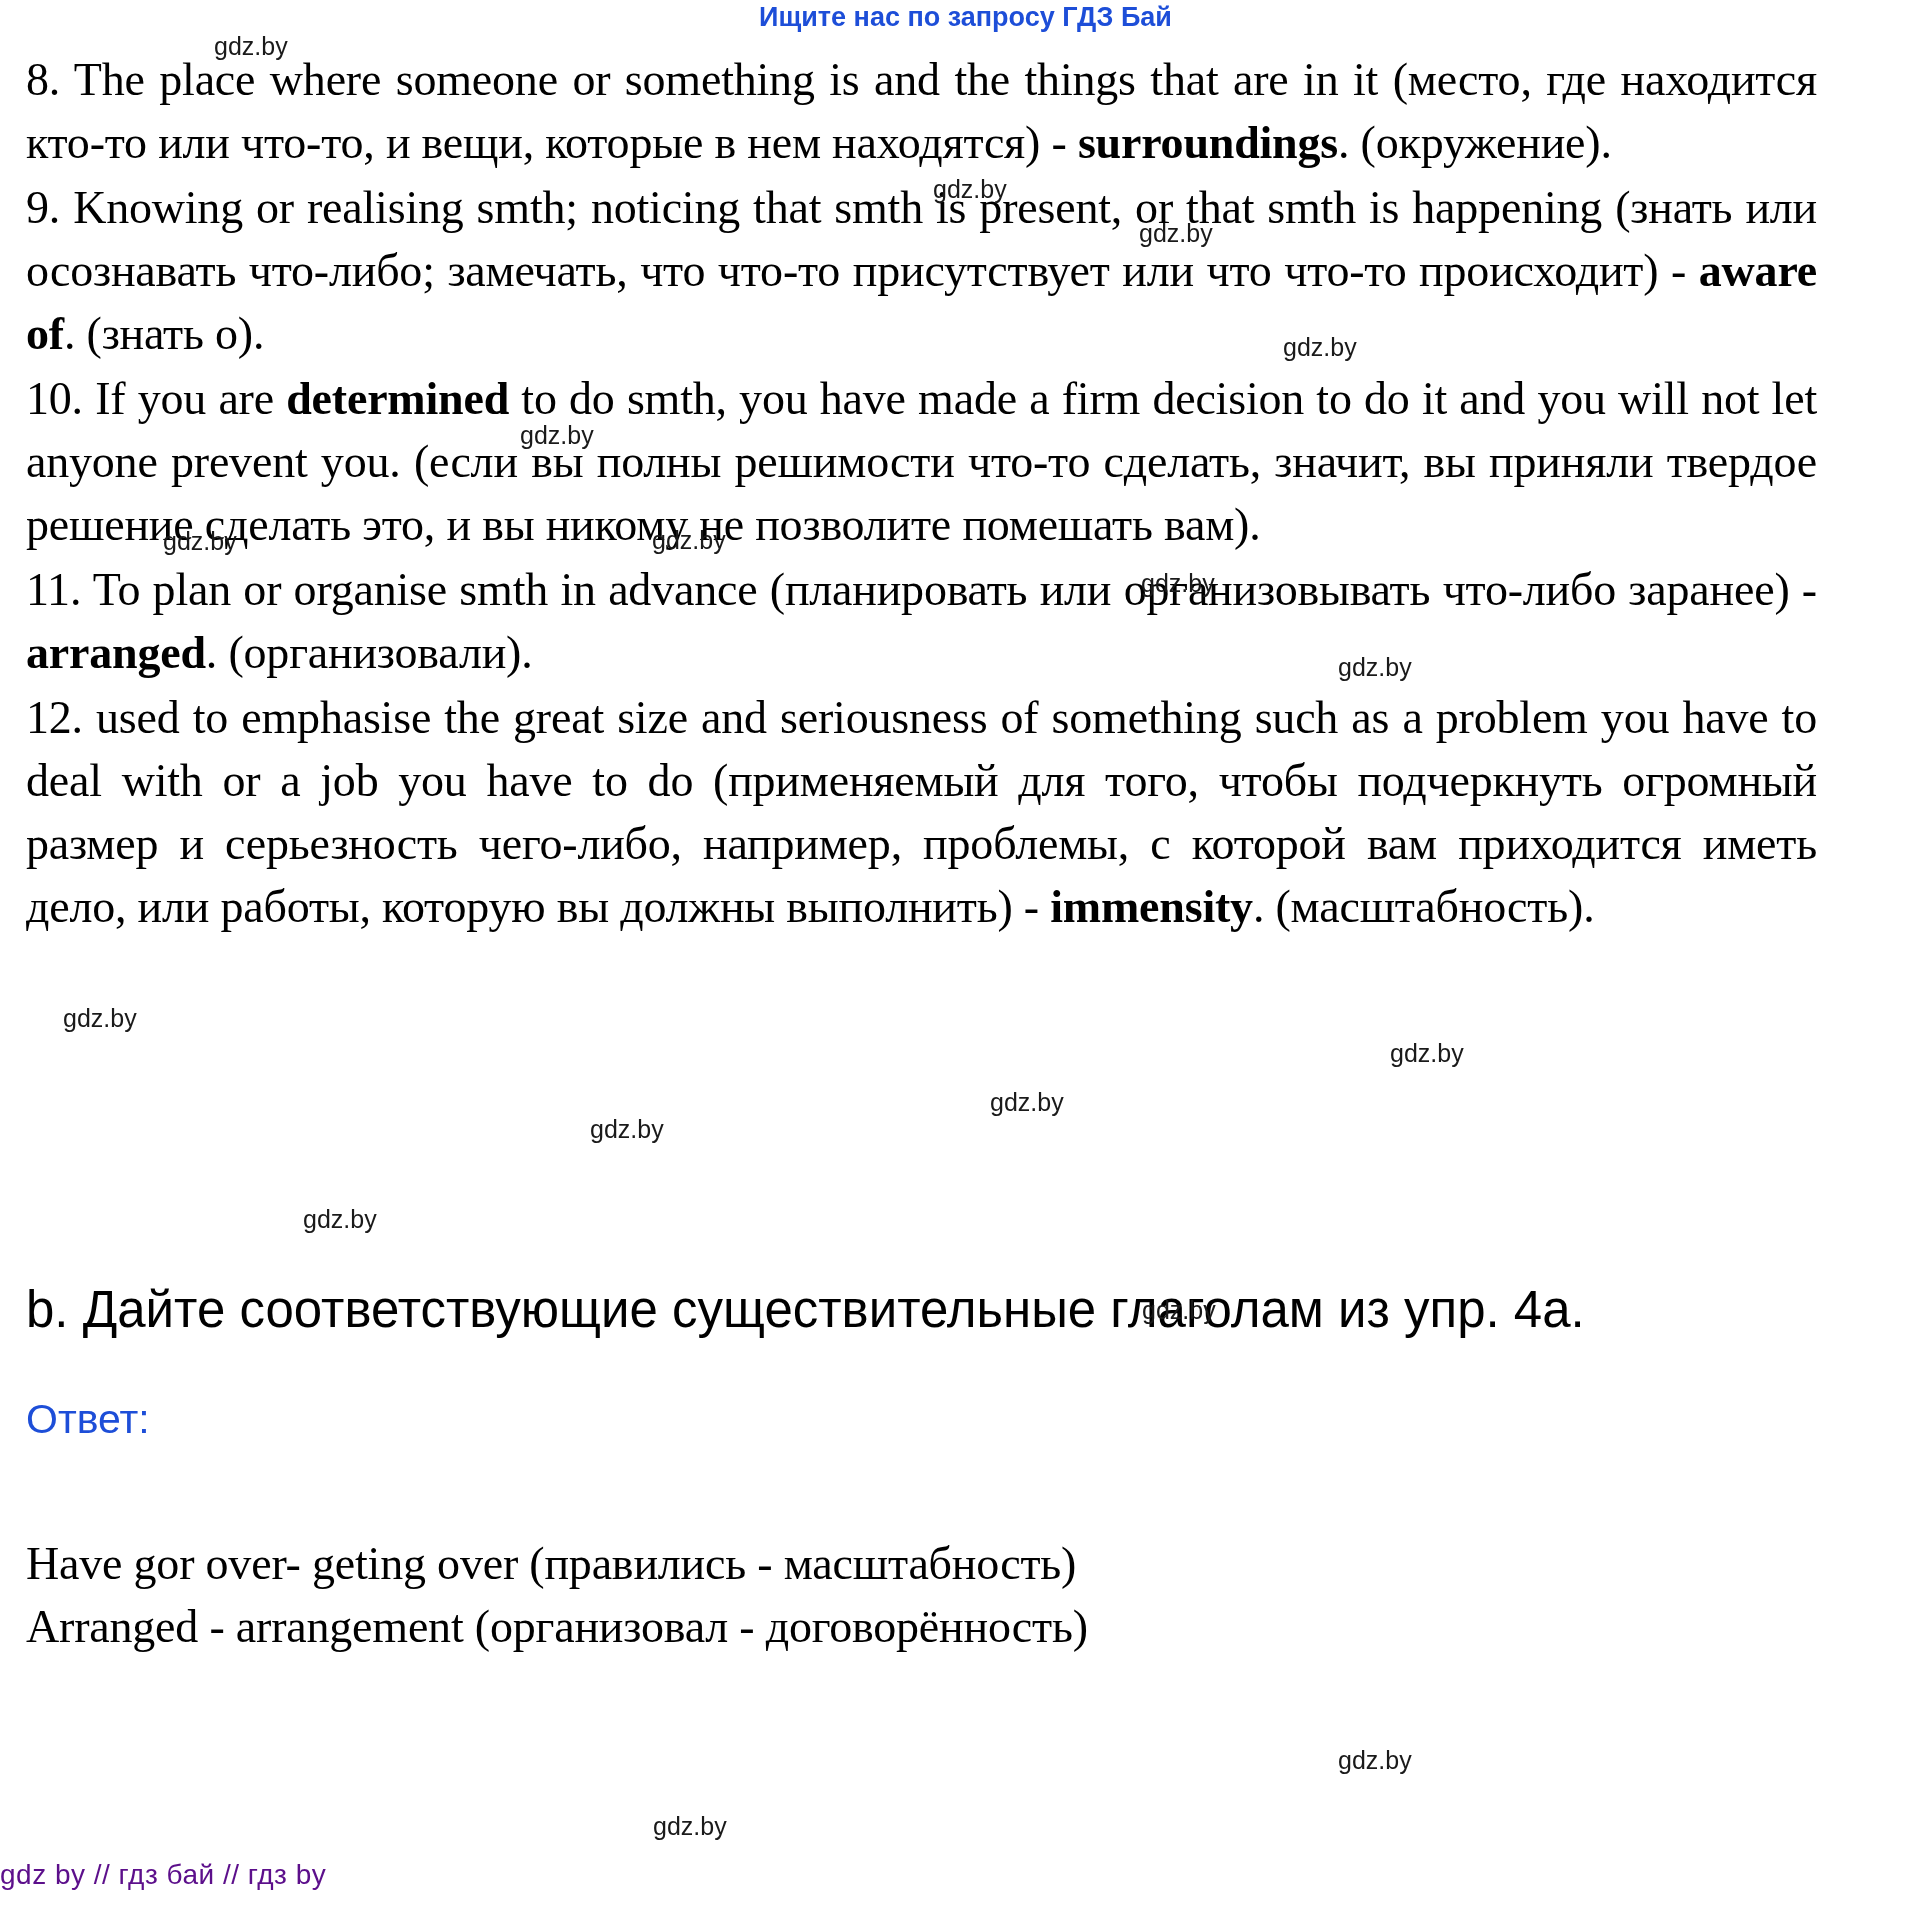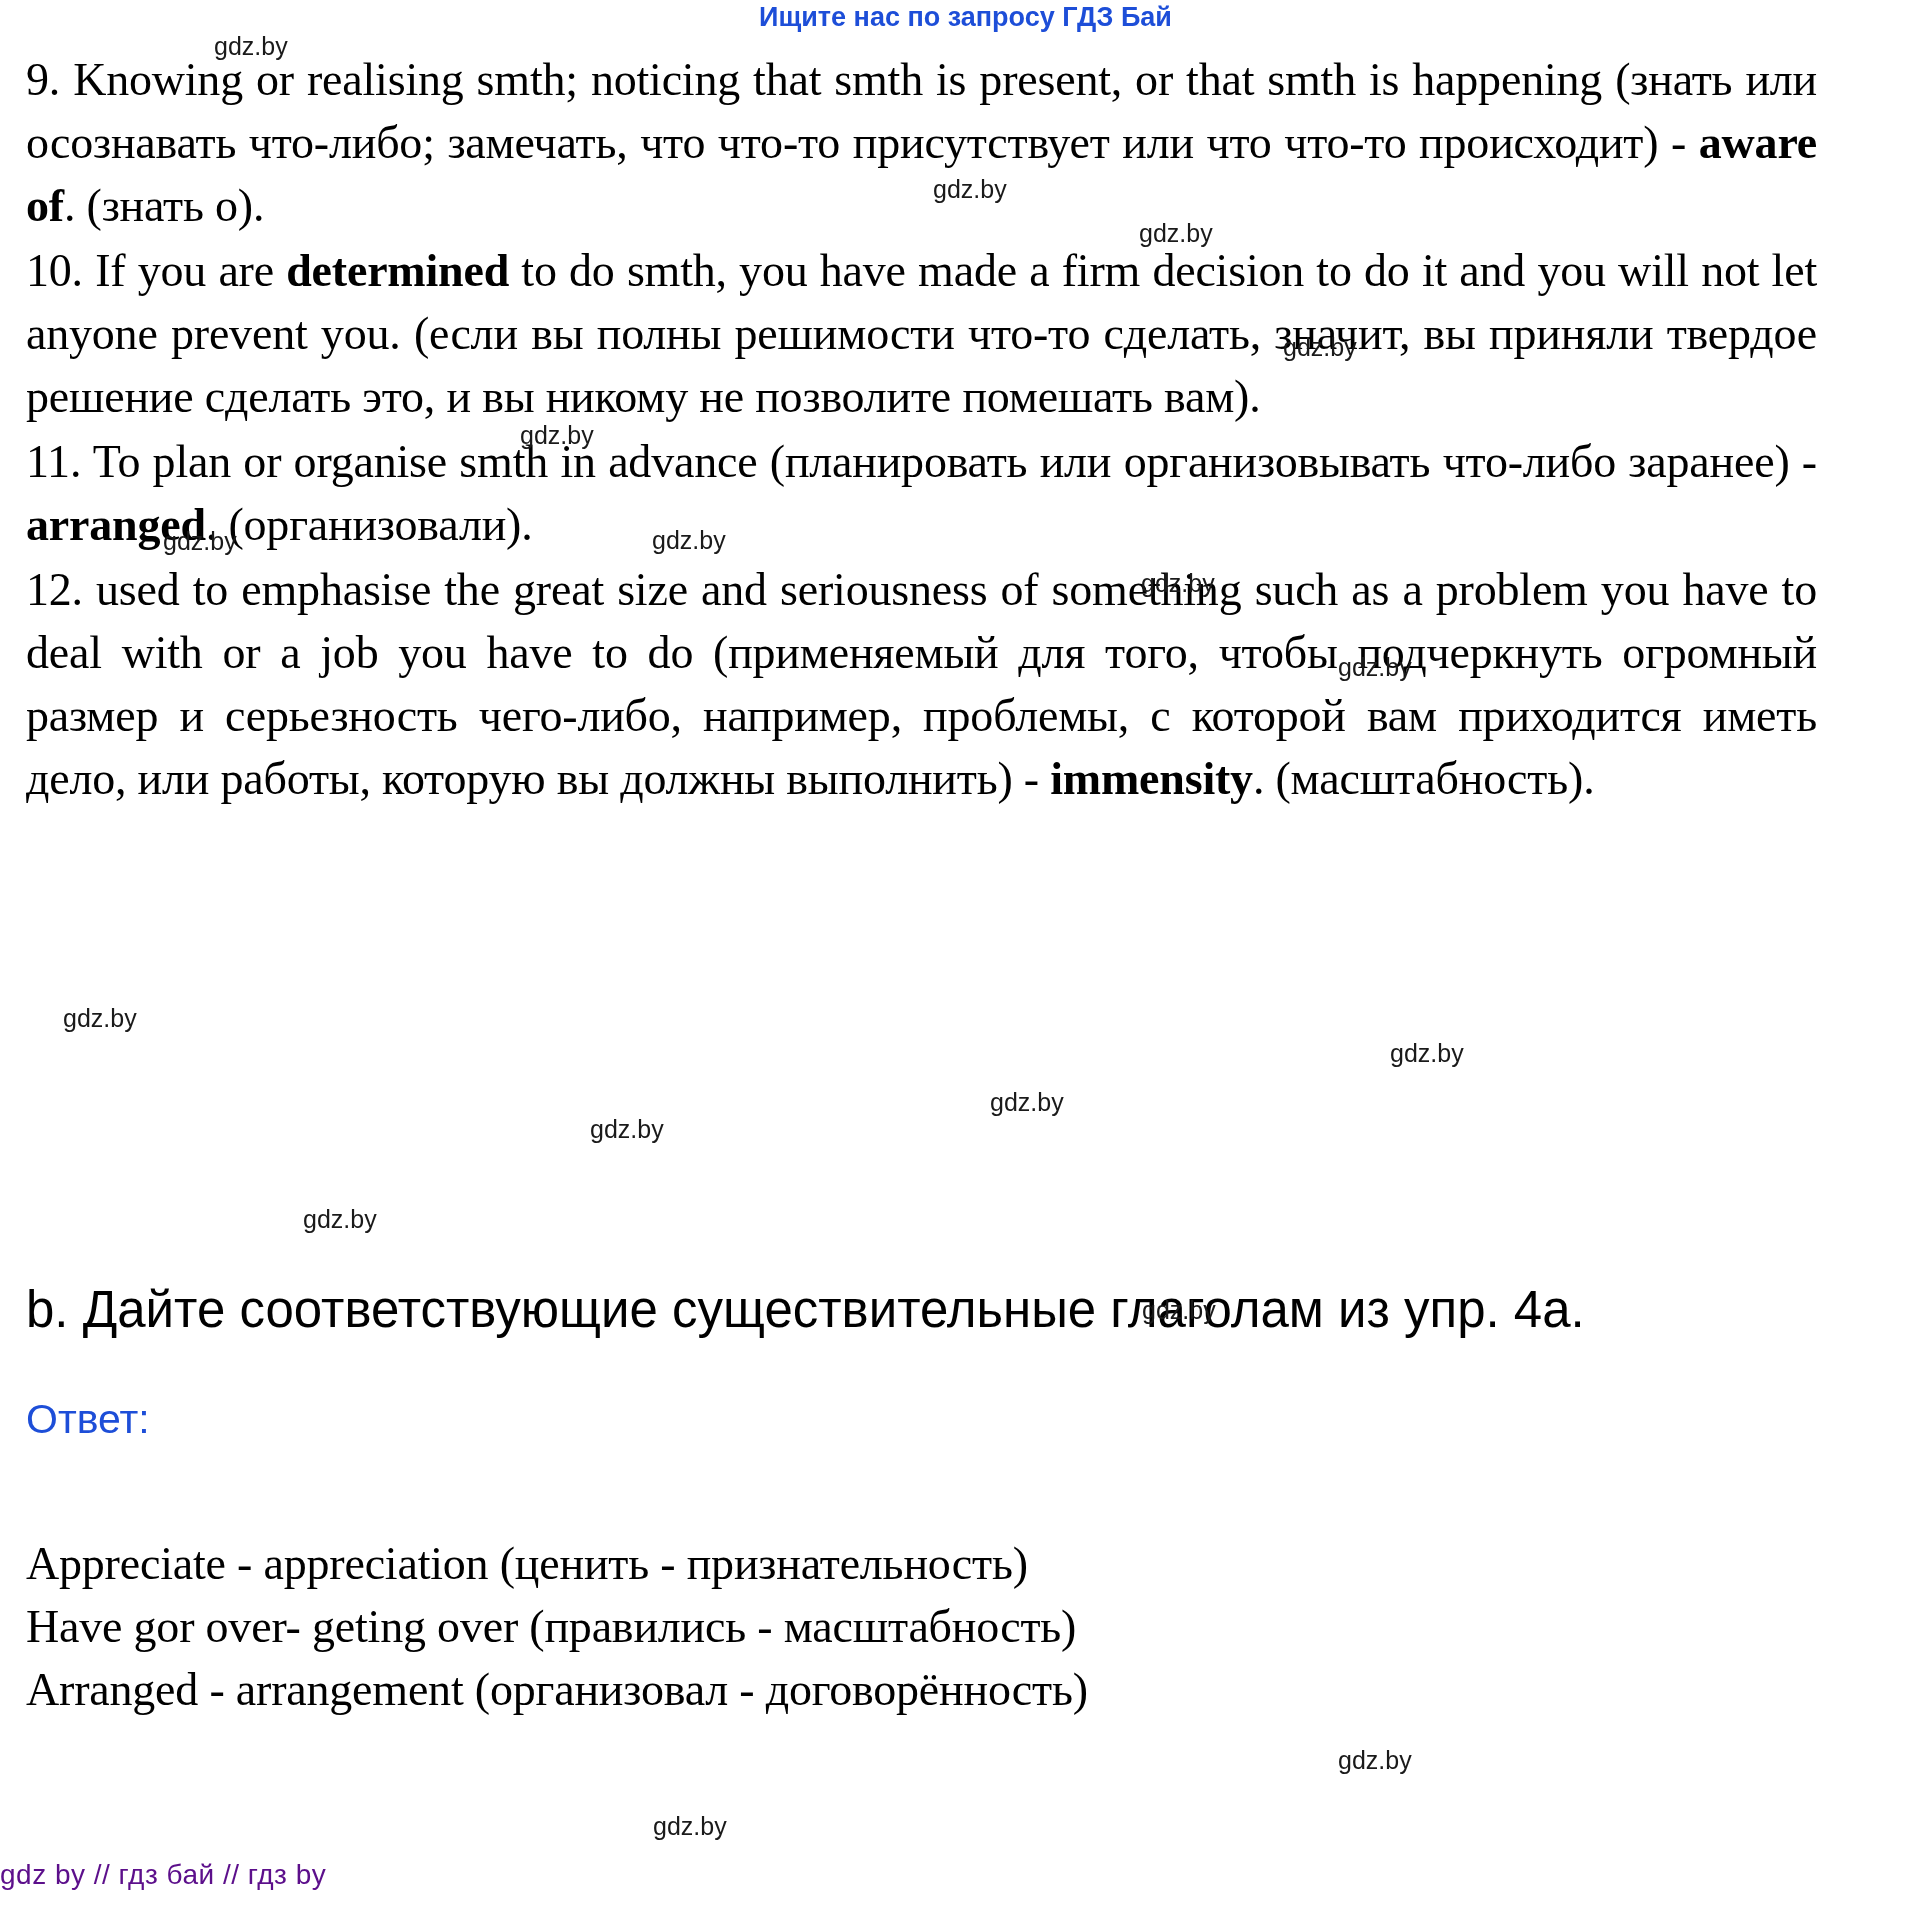--- a/index.html
+++ b/index.html
@@ -117,20 +117,23 @@
     user-select: none;
   }
 </style>
 </head>
 <body>
 
 <div class="promo-header" style="color: #1d4ed8;">Ищите нас по запросу ГДЗ Бай</div>
 
 <div class="content">
 
+  <p class="para">
+    <span>8.</span><span> The place where someone or something is and the things that are in it (место, где находится кто-то или что-то, и вещи, которые в нем находятся) - </span><b>surroundings</b><span>. (окружение).</span>
+  </p>
 
   <p class="para">
     <span>9.</span><span> Knowing or realising smth; noticing that smth is present, or that smth is happening (знать или осознавать что-либо; замечать, что что-то присутствует или что что-то происходит) - </span><b>aware of</b><span>. (знать о).</span>
   </p>
 
   <p class="para">
     <span>10.</span><span> If you are </span><b>determined</b><span> to do smth, you have made a firm decision to do it and you will not let anyone prevent you. (если вы полны решимости что-то сделать, значит, вы приняли твердое решение сделать это, и вы никому не позволите помешать вам).</span>
   </p>
 
   <p class="para">
@@ -141,21 +144,20 @@
     <span>12.</span><span> used to emphasise the great size and seriousness of something such as a problem you have to deal with or a job you have to do (применяемый для того, чтобы подчеркнуть огромный размер и серьезность чего-либо, например, проблемы, с которой вам приходится иметь дело, или работы, которую вы должны выполнить) - </span><b>immensity</b><span>. (масштабность).</span>
   </p>
 
 </div>
 
 <div class="task-prompt">b. Дайте соответствующие существительные глаголам из упр. 4a.</div>
 
 <div class="answer-label">Ответ:</div>
 
 <div class="answer-list">
-  <div class="answer-line">Appreciate - appreciation (ценить - признательность)</div>
   <div class="answer-line">Have gor over- geting over (правились - масштабность)</div>
   <div class="answer-line">Arranged - arrangement (организовал - договорённость)</div>
 </div>
 
 <div class="footer-links" style="color: rgb(92, 15, 139);">gdz by  //  гдз бай  //  гдз by</div>
 
 <div id="watermark-layer">
     <div class="wm" style="left: 214px; top: 34px;">gdz.by</div>
     <div class="wm" style="left: 933px; top: 177px;">gdz.by</div>
     <div class="wm" style="left: 1139px; top: 221px;">gdz.by</div>

